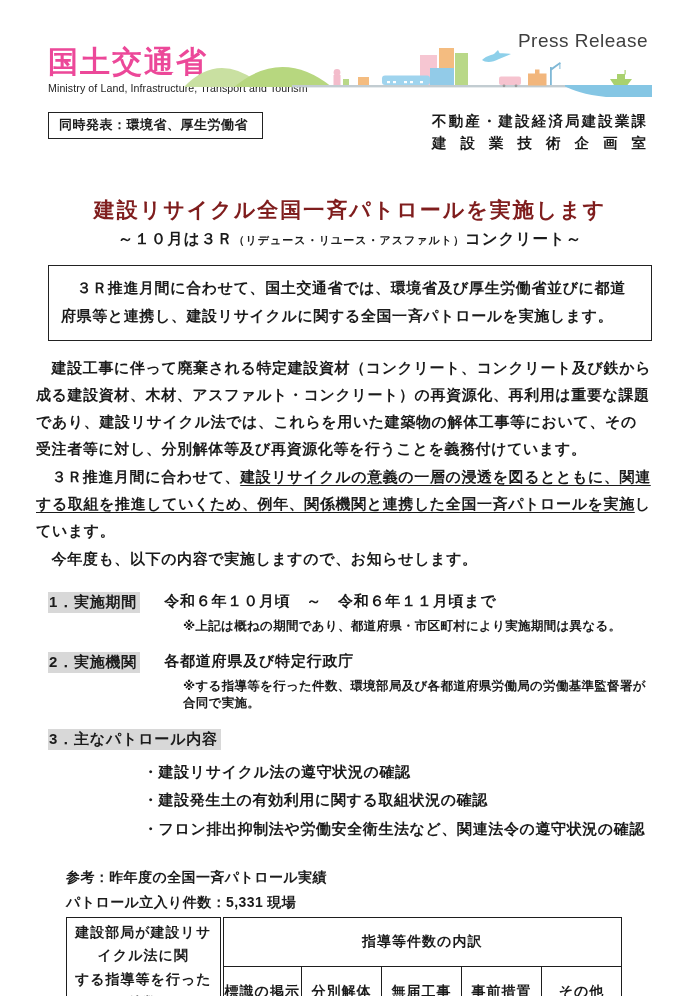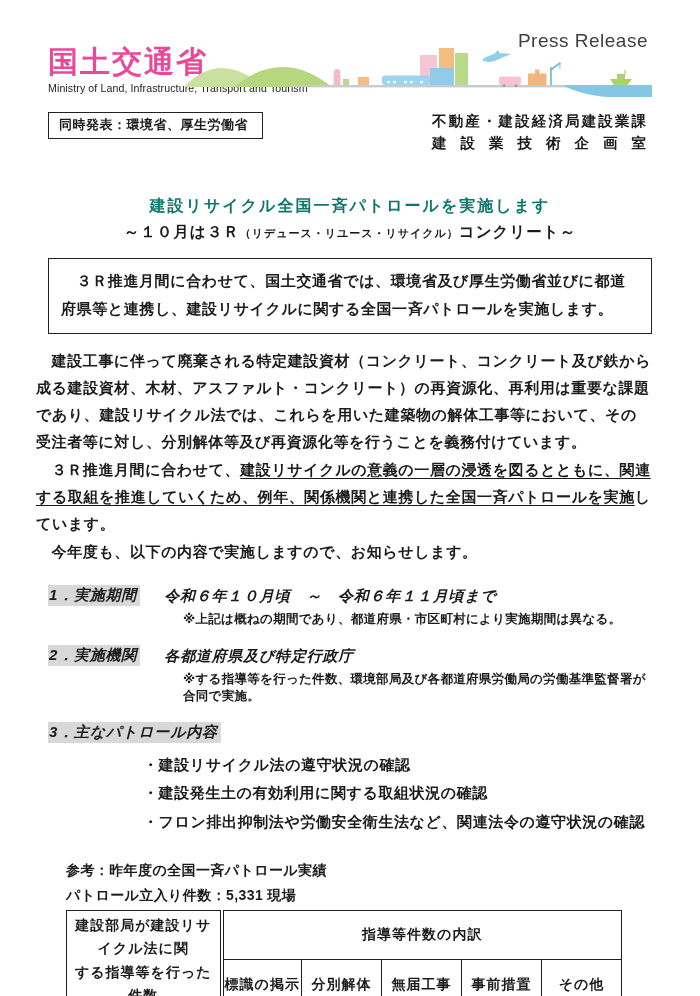--- a/index.html
+++ b/index.html
@@ -15,36 +15,36 @@
   .ministry-en { font-size:10.6px; color:#222; margin-top:2px; letter-spacing:0.1px; }
   .illustration { position:absolute; left:182px; top:47px; width:470px; height:50px; }
 
   
   .meta-row { position:relative; margin:10px 48px 0 48px; height:70px; }
   .joint-box { position:absolute; left:0; top:2px; border:1.5px solid #222; padding:3px 14px 4px 10px; font-size:13px; font-weight:600; letter-spacing:0.5px; }
   .date-block { position:absolute; right:6px; top:0; width:214px; font-size:14.5px; font-weight:600; line-height:22px; }
   .date-block > div { text-align:justify; text-align-last:justify; }
 
   
-  .title { margin-top:16px; text-align:center; font-size:16px; font-weight:bold; letter-spacing:2px; color:#0f766e; }
+  .title { margin-top:16px; text-align:center; font-size:21px; font-weight:bold; letter-spacing:2px; color:#7f1d1d; }
   .subtitle { margin-top:5px; text-align:center; font-size:15.5px; font-weight:bold; letter-spacing:1px; }
   .subtitle .paren { font-size:11px; }
 
   
   .lead-box { margin:15px 48px 0 48px; border:1.5px solid #222; padding:8px 12px 10px 12px; font-size:15px; font-weight:600; line-height:1.85; letter-spacing:0.6px; }
 
   
   .body-text { margin:13px 48px 0 36px; font-size:15px; font-weight:600; line-height:1.82; letter-spacing:0.6px; }
   .body-text p { margin:0; }
   .u { text-decoration:underline; text-underline-offset:3px; }
 
   
   .sections { margin:20px 48px 0 48px; }
   .section { margin-bottom:17px; }
-  .section-line { display:flex; align-items:flex-end; font-size:15px; font-weight:bold; letter-spacing:0.8px;font-style:italic; }
+  .section-line { display:flex; align-items:flex-start; font-size:15px; font-weight:bold; letter-spacing:0.8px; }
   .section-label { background:#d8d8d8; padding:1px 3px 1px 1px; }
   .section-content { margin-left:24px; }
   .section-note { margin:5px 0 0 135px; font-size:12.5px; font-weight:600; letter-spacing:0.3px; }
   .bullets { margin-top:8px; }
   .bullet { margin-left:95px; font-size:15px; font-weight:600; line-height:1.9; letter-spacing:0.6px; }
 
   
   .reference { margin:22px 48px 0 66px; font-size:14px; font-weight:600; line-height:1.75; letter-spacing:0.4px; }
   table.stats { border-collapse:collapse; margin:3px 0 0 66px; table-layout:fixed; }
   table.stats th, table.stats td { border:1.6px solid #1e1e1e; font-size:14px; font-weight:600; text-align:center; letter-spacing:1px; }
@@ -129,21 +129,21 @@
   <div class="meta-row">
     <div class="joint-box">同時発表：環境省、厚生労働省</div>
     <div class="date-block">
       <div>不動産・建設経済局建設業課</div>
       <div>建設業技術企画室</div>
     </div>
   </div>
 
   <div class="title">建設リサイクル全国一斉パトロールを実施します</div>
   <div class="subtitle">
-    <span>～１０月は３Ｒ</span><span class="paren">（リデュース・リユース・リサイクル）</span><span>コンクリート～</span>
+    <span>～１０月は３Ｒ</span><span class="paren">（リデュース・リユース・アスファルト）</span><span>コンクリート～</span>
   </div>
 
   <div class="lead-box">　３Ｒ推進月間に合わせて、国土交通省では、環境省及び厚生労働省並びに都道府県等と連携し、建設リサイクルに関する全国一斉パトロールを実施します。</div>
 
   <div class="body-text">
     <p>　建設工事に伴って廃棄される特定建設資材（コンクリート、コンクリート及び鉄から成る建設資材、木材、アスファルト・コンクリート）の再資源化、再利用は重要な課題であり、建設リサイクル法では、これらを用いた建築物の解体工事等において、その受注者等に対し、分別解体等及び再資源化等を行うことを義務付けています。</p>
     <p><span>　３Ｒ推進月間に合わせて、</span><span class="u">建設リサイクルの意義の一層の浸透を図るとともに、関連する取組を推進していくため、例年、関係機関と連携した全国一斉パトロールを実施</span><span>しています。</span></p>
     <p>　今年度も、以下の内容で実施しますので、お知らせします。</p>
   </div>
 

